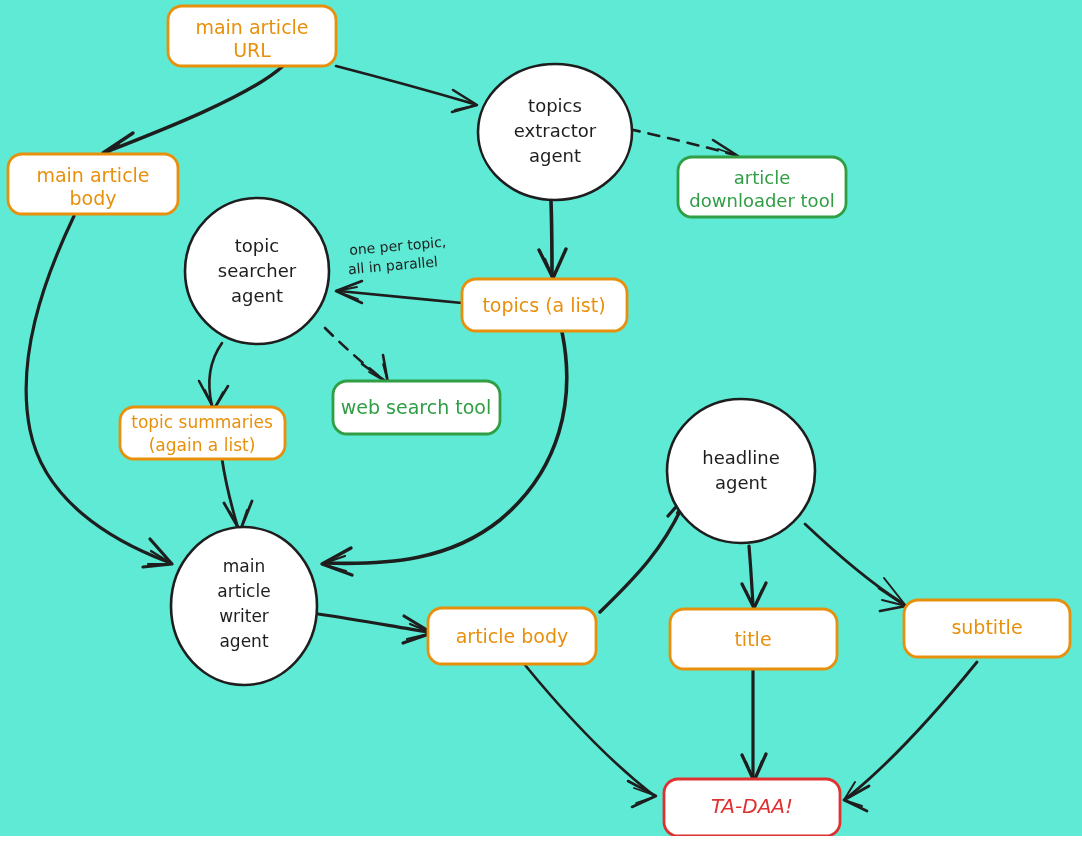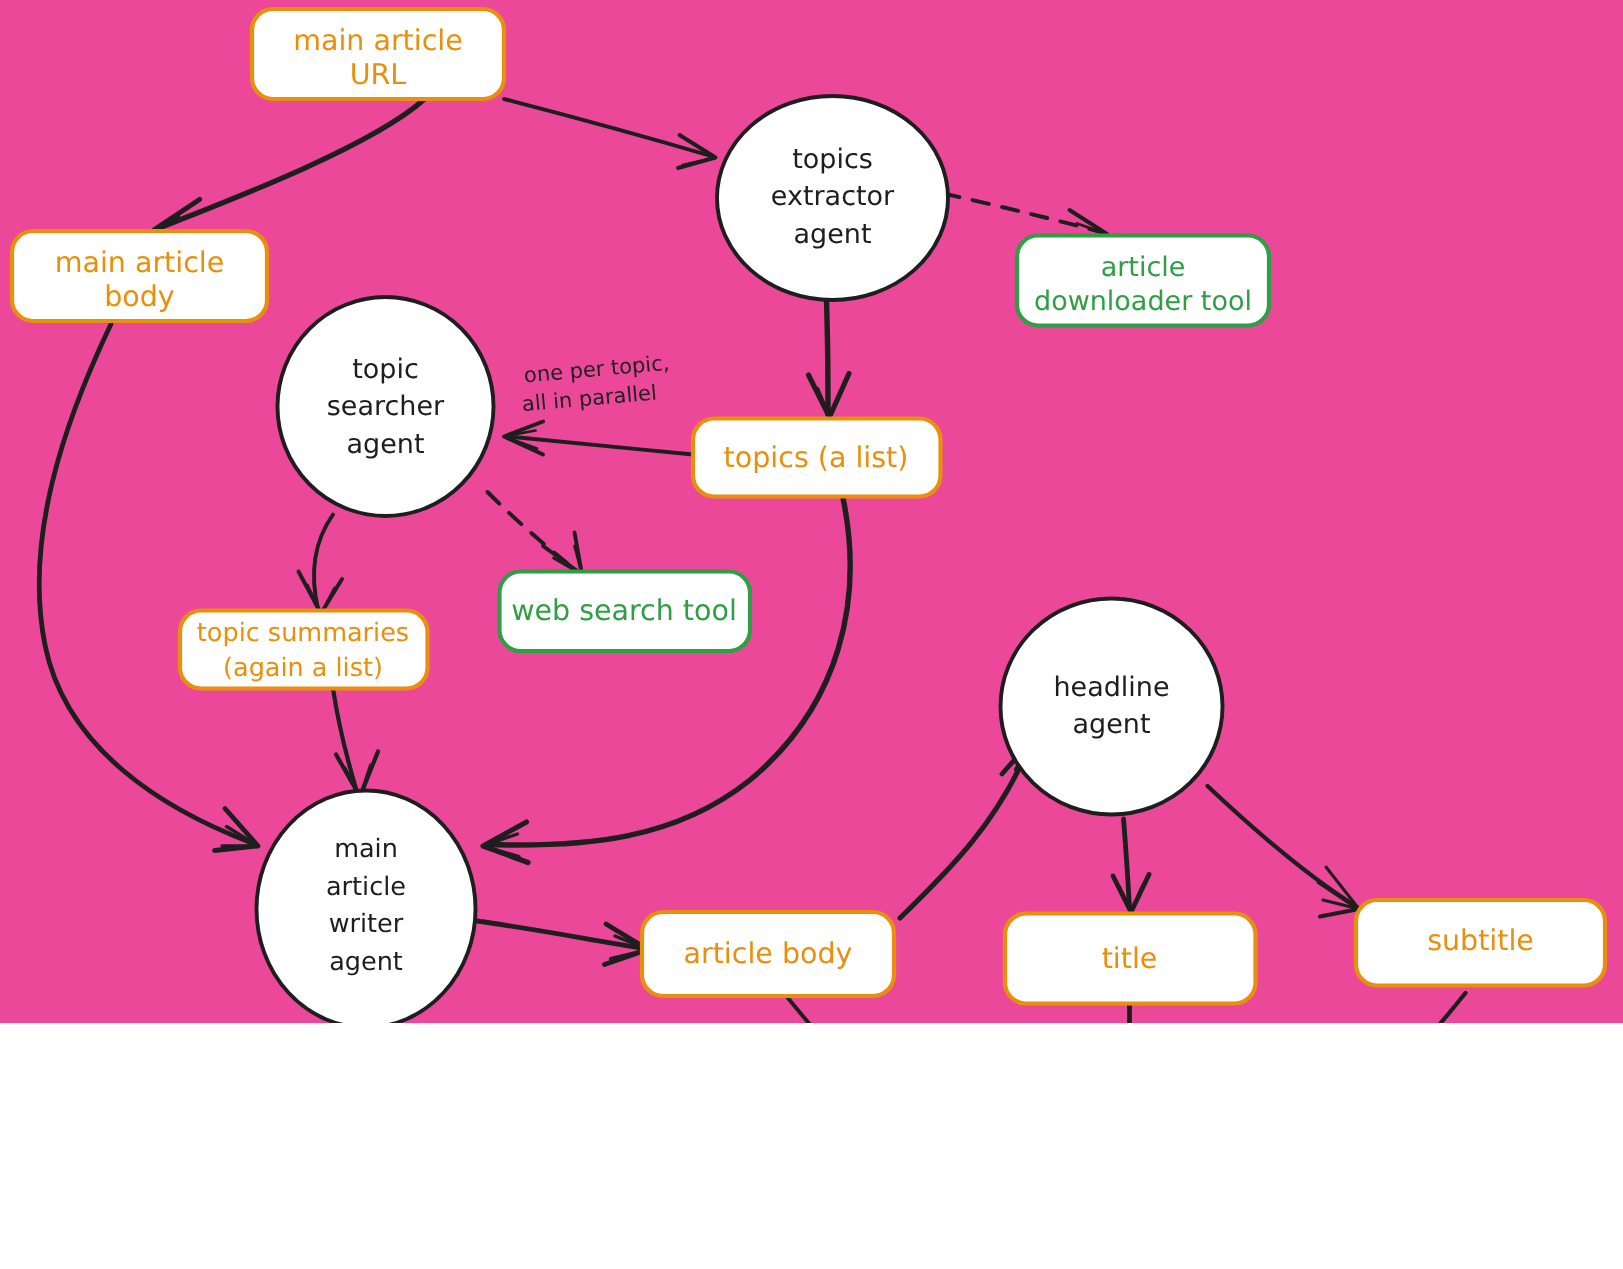--- a/index.html
+++ b/index.html
@@ -6,22 +6,22 @@
     margin: 0;
     padding: 0;
     background: #ffffff;
   }
   body {
     font-family: "DejaVu Sans", sans-serif;
   }
   #canvas-wrap {
     position: relative;
     width: 1082px;
-    height: 682px;
-    background: #ec4899;
+    height: 836px;
+    background: #5eead4;
     overflow: hidden;
   }
   svg#diagram {
     display: block;
     width: 1082px;
     height: 846px;
   }
   .node-shape {
     fill: #ffffff;
     stroke-linecap: round;

